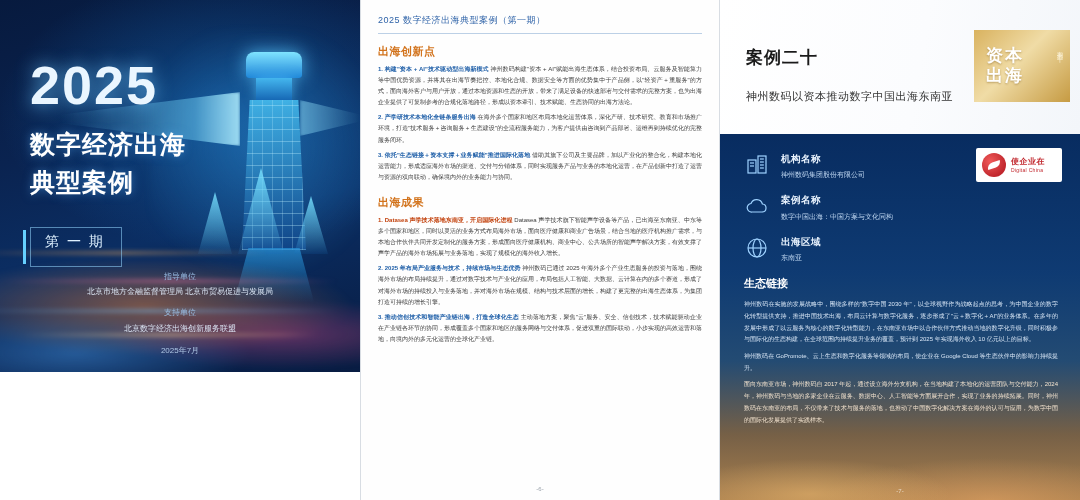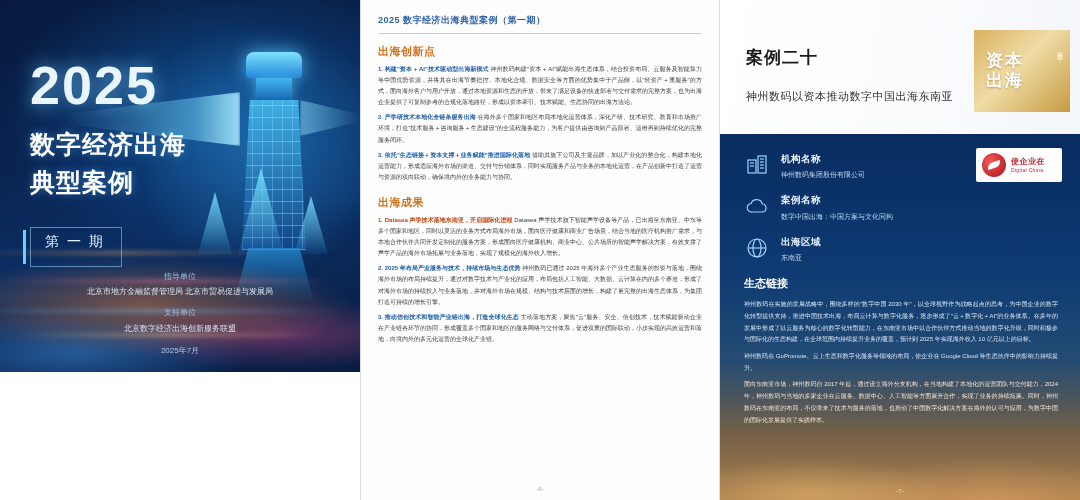--- a/index.html
+++ b/index.html
@@ -189,21 +189,20 @@
     padding: 14px 18px 0 18px;
     overflow: hidden;
   }
   .mid-header {
     font-size: 9px;
     color: #2f63a8;
     letter-spacing: .5px;
     padding-bottom: 6px;
     border-bottom: 1px solid #bcd0e6;
     margin-bottom: 10px;
-    font-weight: bold;
   }
   .sec-title {
     color: #d2731c;
     font-size: 11px;
     font-weight: bold;
     margin: 8px 0 5px 0;
     letter-spacing: .5px;
   }
   .para {
     font-size: 6px;
@@ -249,21 +248,21 @@
   }
   .case-title {
     margin-top: 20px;
     font-size: 11px;
     color: #333;
     letter-spacing: .5px;
   }
   .brand-badge {
     position: absolute;
     right: 10px; top: 30px;
-    width: 96px; height: 82px;
+    width: 96px; height: 72px;
     background: linear-gradient(135deg, #d9b25f 0%, #f0dca6 45%, #c69b43 100%);
     display: flex;
     flex-direction: column;
     justify-content: center;
     padding-left: 12px;
     box-sizing: border-box;
   }
   .brand-badge .bz {
     font-size: 17px;
     font-weight: bold;

